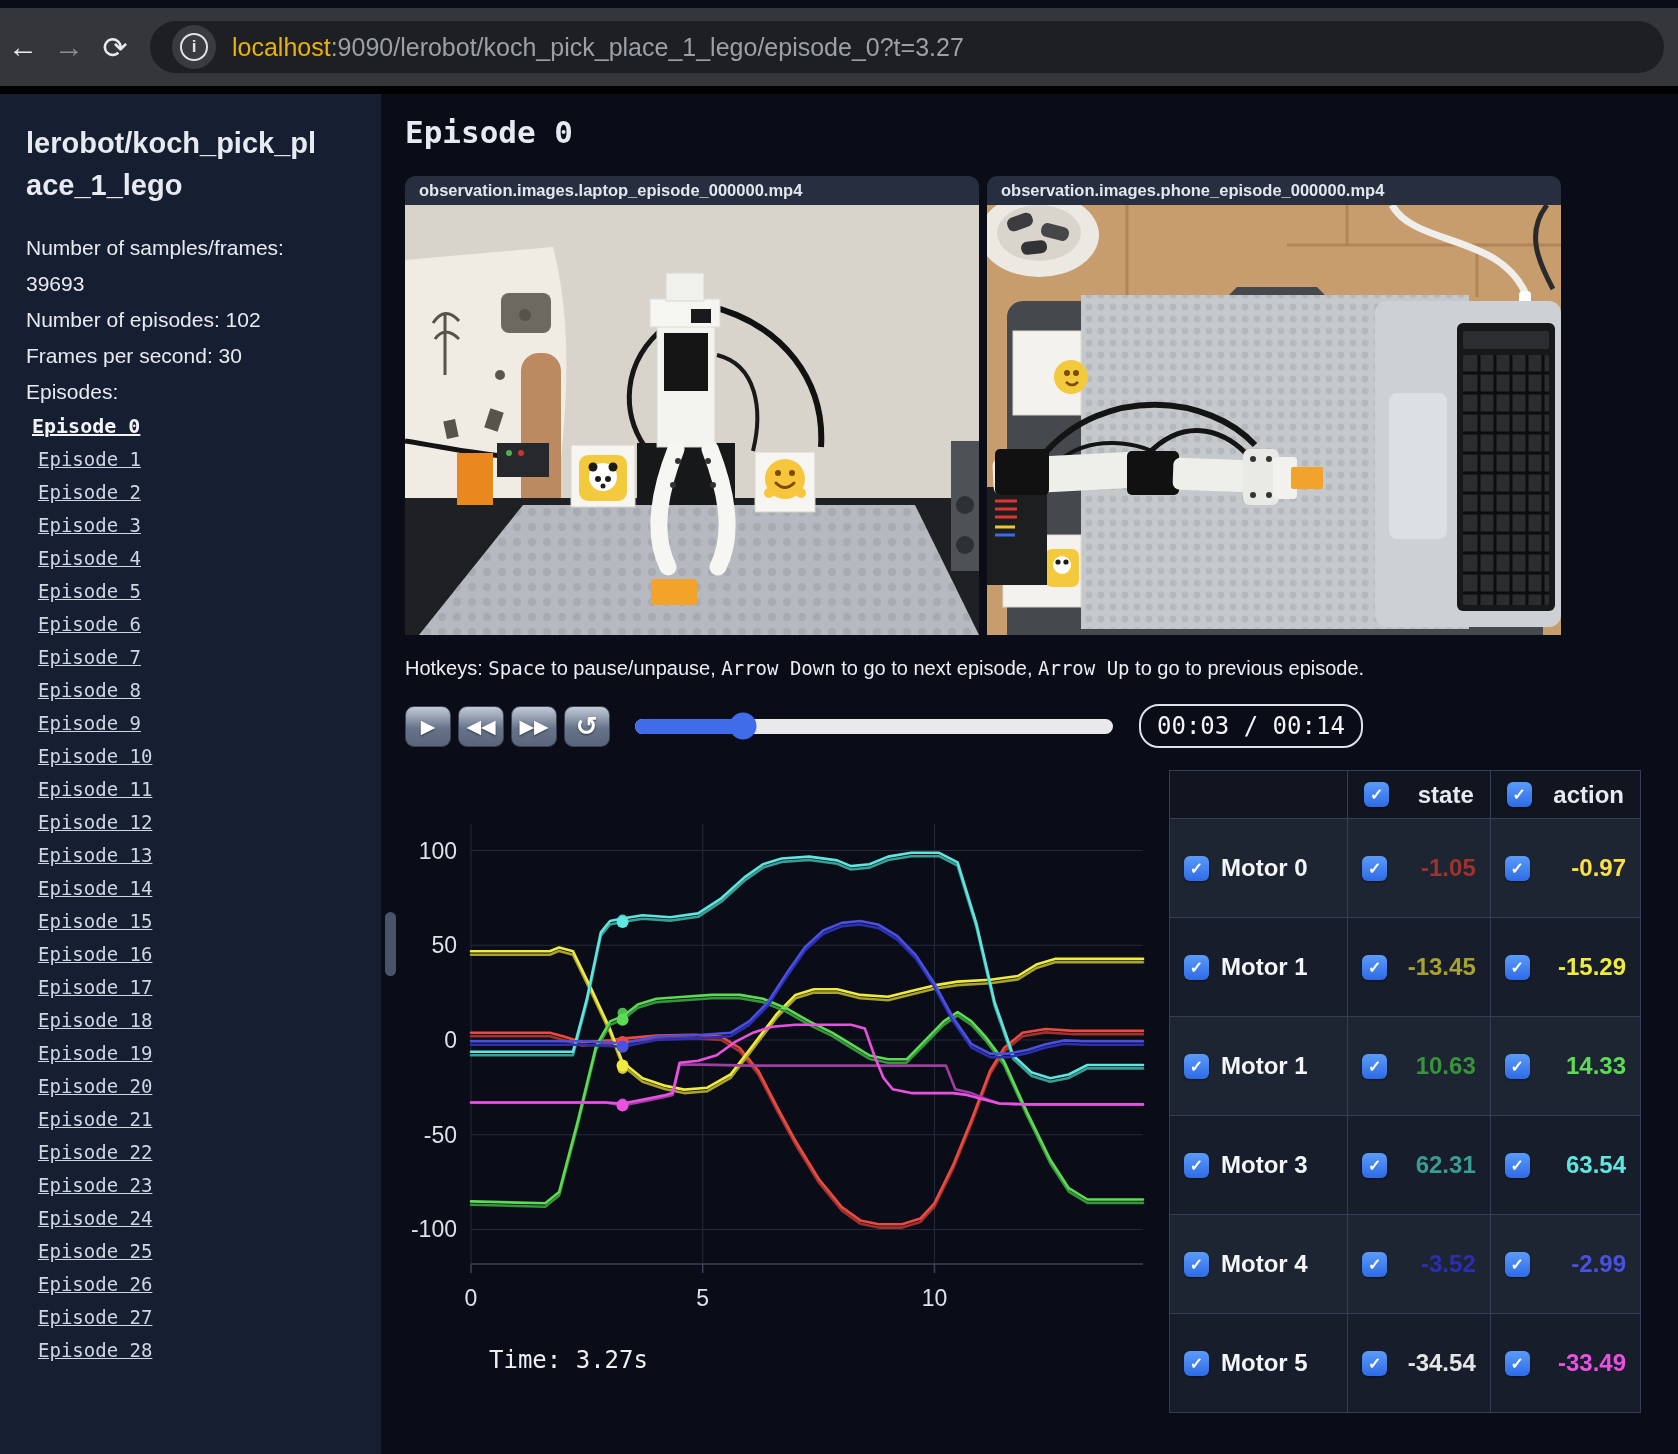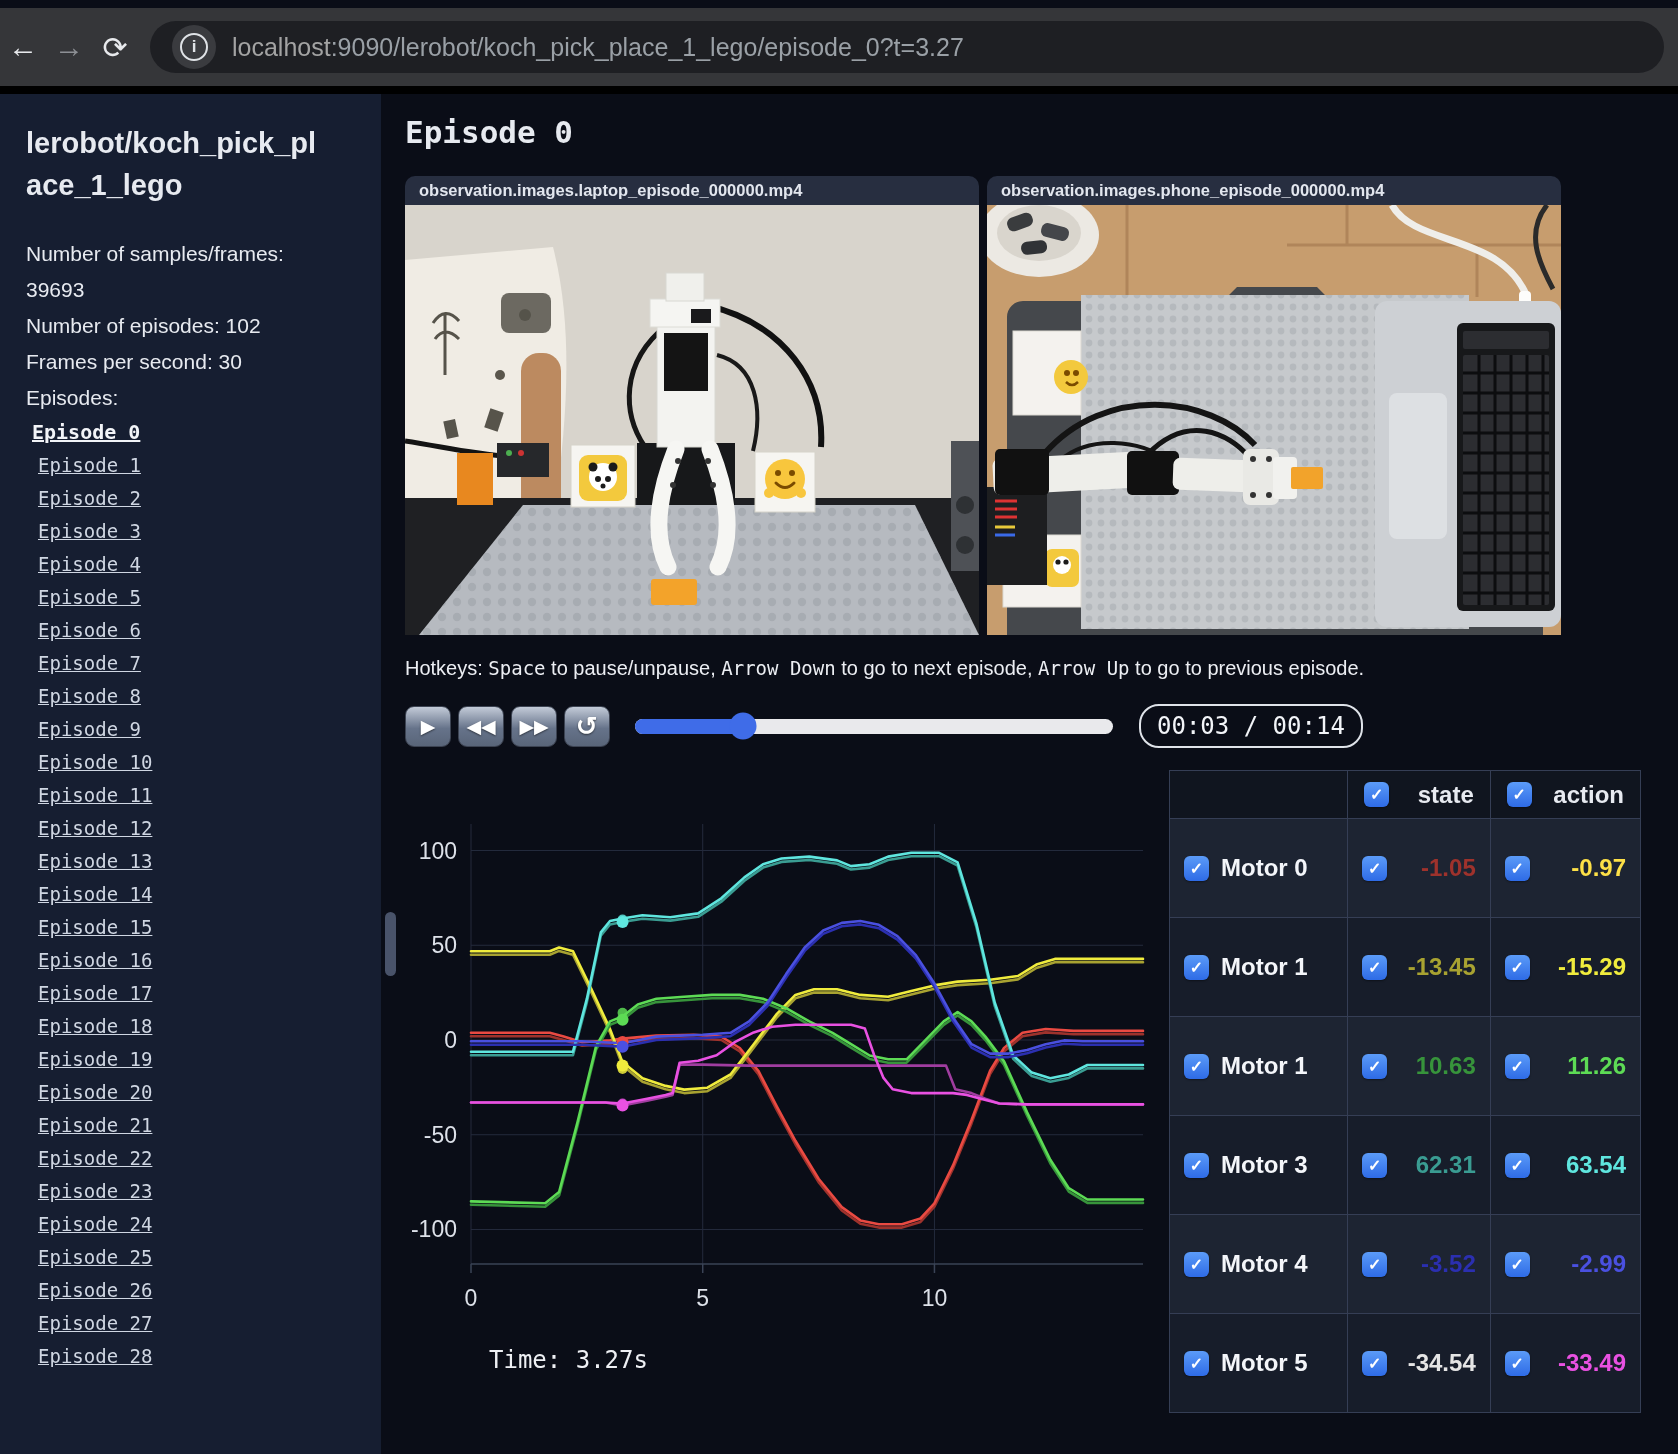--- a/index.html
+++ b/index.html
@@ -12,31 +12,31 @@
   #toolbar { height:78px; margin-top:8px; background:#353639; display:flex; align-items:center; }
   .nav-ic { font-size:30px; color:#e8eaed; width:46px; text-align:center; cursor:pointer; }
   .nav-ic.dim { color:#8d9095; }
   #urlbar { flex:1; height:52px; margin:0 14px 0 12px; background:#1e1f23; border-radius:26px;
             display:flex; align-items:center; padding:0 22px; }
   #info-wrap { width:44px; height:44px; border-radius:50%; background:#3a3b3f; display:flex;
                align-items:center; justify-content:center; margin-right:16px; }
   #info-ic { width:28px; height:28px; border:2.5px solid #dfe2e6; border-radius:50%; color:#dfe2e6;
              font-size:17px; font-weight:bold; display:flex; align-items:center; justify-content:center; }
   #url { font-size:25px; color:#9aa0a6; white-space:nowrap; }
-  #url b { color:#a3a3a3; font-weight:normal; }
+  #url b { color:#eab308; font-weight:normal; }
 
   
   #content { display:flex; height:1368px; position:relative; }
   #sidebar { width:381px; background:#161e31; padding:28px 24px 0 26px; flex:none; }
   #main { flex:1; padding:14px 0 0 24px; position:relative; }
   #side-scroll-thumb { position:absolute; left:385px; top:818px; width:11px; height:64px;
                        background:#49536a; border-radius:6px; }
 
   
-  #ds-title { font-size:29px; font-weight:bold; line-height:42px; width:300px; word-break:break-all; margin-bottom:30px; }
+  #ds-title { font-size:29px; font-weight:bold; line-height:42px; width:300px; word-break:break-all; margin-bottom:24px; }
   .info-line { font-size:21px; line-height:36px; width:270px; color:#e7eaf0; }
   #episodes-label { font-size:21px; line-height:36px; }
   .ep-link { display:block; font-family:"DejaVu Sans Mono", monospace; font-size:19px; line-height:33px;
              color:#cfd6e2; text-decoration:underline; margin-left:12px; cursor:pointer; white-space:nowrap; }
   .ep-link.active { font-weight:bold; color:#f2f4f8; font-size:20px; margin-left:6px; }
 
   
   #page-title { font-family:"DejaVu Sans Mono", monospace; font-size:31px; font-weight:bold; margin:6px 0 26px 0; }
 
   
@@ -448,21 +448,21 @@
               </td>
     <td class="m-cell">
                 <div class="cell-inner">
       <span class="chk">✓</span>
       <span class="m-val" style="color:#37943b">10.63</span>
                 </div>
               </td>
     <td class="m-cell">
                 <div class="cell-inner">
       <span class="chk">✓</span>
-      <span class="m-val" style="color:#5ddb55">11.26</span>
+      <span class="m-val" style="color:#5ddb55">14.33</span>
                 </div>
               </td>
   </tr>
   <tr class="row-b">
     <td class="m-cell">
                 <div class="cell-inner">
       <span class="chk">✓</span>
       <span class="m-label">Motor 3</span>
                 </div>
               </td>

